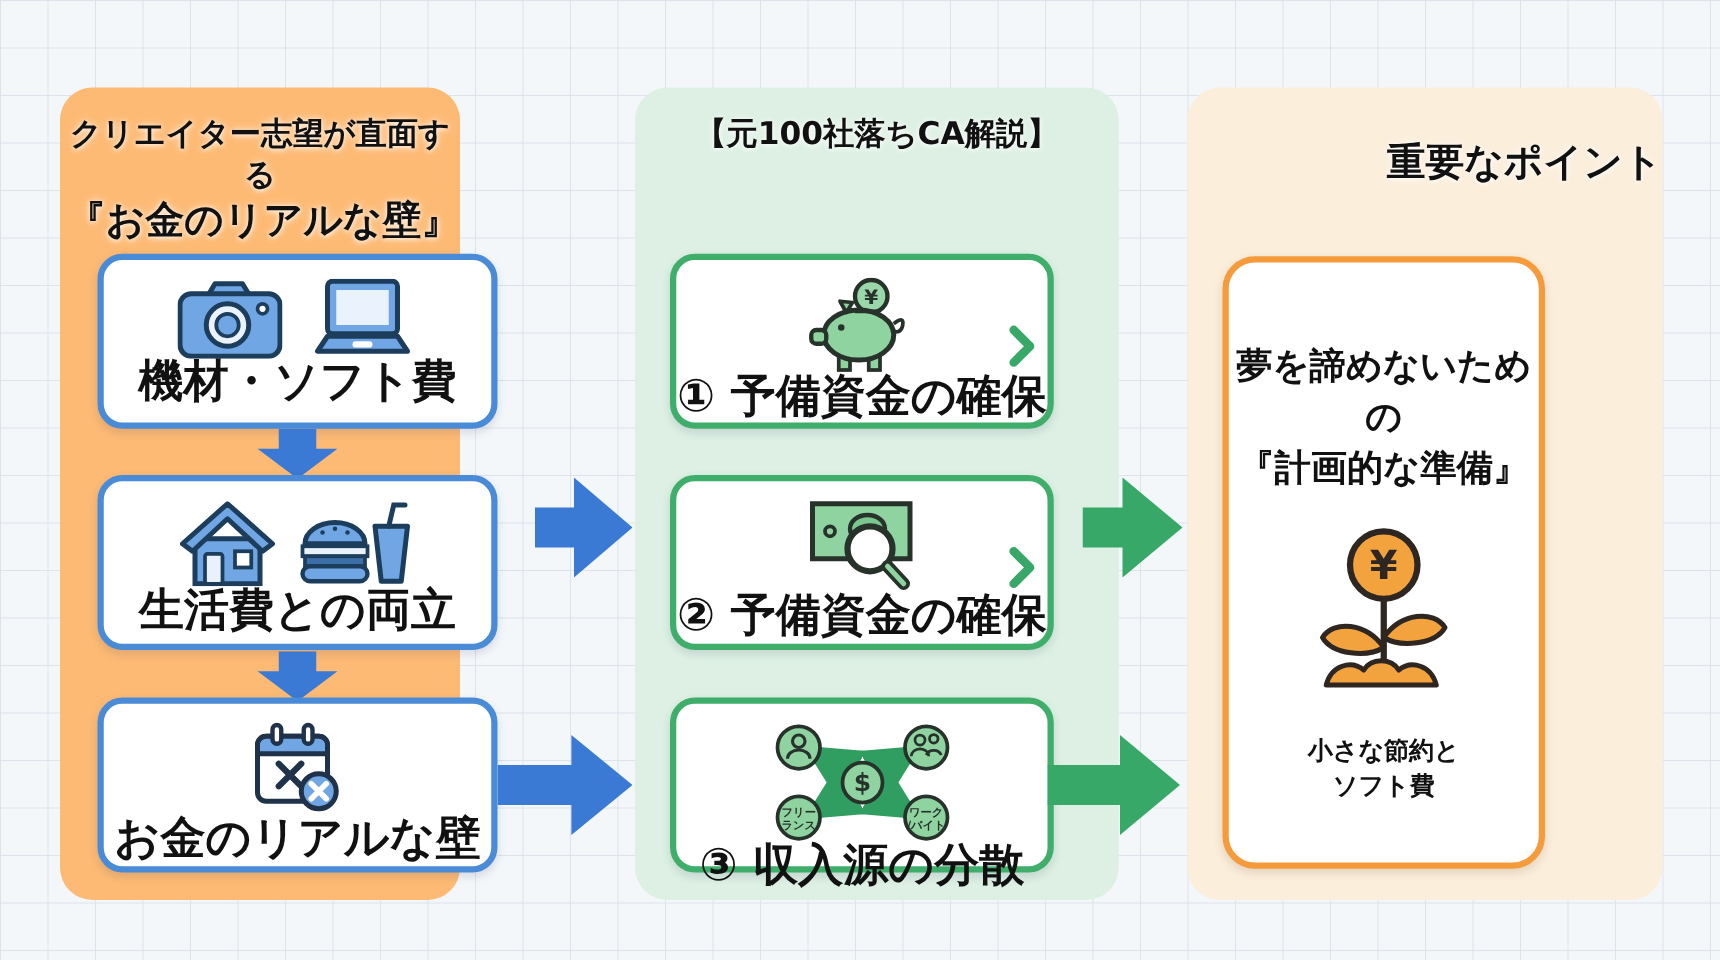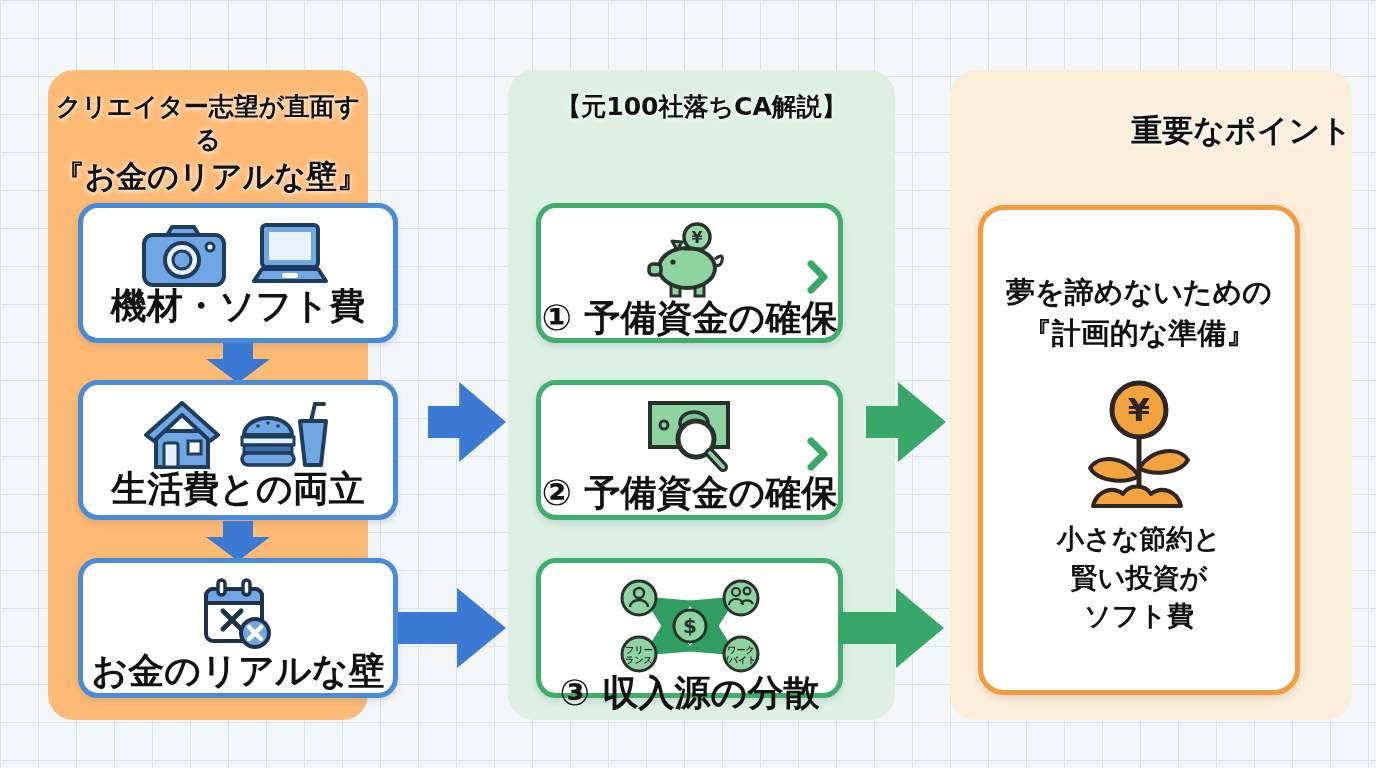--- a/index.html
+++ b/index.html
@@ -8,21 +8,21 @@
     font-family:"DejaVu Sans","Liberation Sans",sans-serif;
     background-color:#f4f7fa;
     background-image:linear-gradient(#dde3eb 1px,transparent 1px),
                      linear-gradient(90deg,#dde3eb 1px,transparent 1px);
     background-size:38px 38px;
     color:#111;
   }
   .panel{position:absolute;top:70px;height:650px;border-radius:26px;}
   .panel-left{left:48px;width:320px;background:#fdba74;}
   .panel-mid{left:508px;width:387px;background:#ddf0e3;}
-  .panel-right{left:950px;width:380px;background:#fbeedb;padding-left:22px;}
+  .panel-right{left:950px;width:380px;background:#fbeedb;}
   .panel-title{
     position:absolute;top:20px;left:0;right:0;text-align:center;
     font-weight:bold;line-height:1.32;margin:0;
     text-shadow:0 1px 4px rgba(255,255,255,.9),0 0 8px rgba(255,255,255,.6);
   }
   .t-small{display:block;font-size:25px;}
   .t-big{display:block;font-size:31px;text-align:right;}
   .panel-right .panel-title{top:40px;}
 
   .box{
@@ -31,27 +31,27 @@
     display:flex;flex-direction:column;align-items:center;justify-content:space-between;
     padding:14px 6px 14px;
   }
   .box-blue{border:5px solid #4a8bd8;left:30px;width:320px;height:140px;}
   .box-green{border:5px solid #3fae6a;left:28px;width:307px;height:140px;}
   .b1{top:133px}.b2{top:310px}.b3{top:488px}
   .icon-row{flex:1;display:flex;align-items:center;justify-content:center;gap:20px;}
   .box-label{font-size:36px;font-weight:bold;white-space:nowrap;line-height:1;}
 
   .big-box{
-    position:absolute;box-sizing:border-box;left:28px;top:135px;width:322px;height:490px;
+    position:absolute;box-sizing:border-box;left:28px;top:135px;width:258px;height:490px;
     background:#fff;border:5px solid #f59b3c;border-radius:26px;
     box-shadow:0 3px 8px rgba(90,60,20,.15);
     display:flex;flex-direction:column;align-items:center;text-align:center;
   }
   .big-heading{margin-top:62px;font-size:29px;font-weight:bold;line-height:1.42;}
-  .big-body{font-size:27px;font-weight:bold;line-height:1.42;}
+  .big-body{margin-top:24px;font-size:20px;font-weight:bold;line-height:1.42;}
   .plant-wrap{margin-top:26px;}
 
   .v-arrow{position:absolute;left:158px;width:64px;height:40px;}
   .va1{top:273px}.va2{top:451px}
   .h-arrow{position:absolute;height:80px;}
   .ha-blue2{left:428px;top:382px;width:78px;}
   .ha-blue3{left:398px;top:588px;width:108px;}
   .ha-green2{left:866px;top:382px;width:80px;}
   .ha-green3{left:838px;top:588px;width:106px;}
   .h-arrow svg,.v-arrow svg{width:100%;height:100%;display:block;}
@@ -257,19 +257,18 @@
           <path d="M62,57 V112" stroke="#2e2620" stroke-width="5"></path>
           <path d="M62,96 C48,76 22,74 13,88 C21,102 49,104 62,96 Z" fill="#f2a33e" stroke="#2e2620" stroke-width="4" stroke-linejoin="round"></path>
           <path d="M62,88 C76,68 102,66 111,80 C103,94 75,96 62,88 Z" fill="#f2a33e" stroke="#2e2620" stroke-width="4" stroke-linejoin="round"></path>
           <circle cx="62" cy="30" r="27" fill="#f2a33e" stroke="#2e2620" stroke-width="5"></circle>
           <text x="62" y="41" font-size="32" font-weight="bold" text-anchor="middle" fill="#2e2620">¥</text>
           <path d="M16,126 c4,-16 20,-20 30,-12 c6,-10 22,-10 28,0 c10,-8 26,-4 30,12 z" fill="#f2a33e" stroke="#2e2620" stroke-width="4" stroke-linejoin="round"></path>
         </svg>
       </div>
       <div class="big-body">
         <span style="display:block">小さな節約と</span>
-        <span style="display:block">賢い投資が</span>
         <span style="display:block">ソフト費</span>
       </div>
     </div>
   </section>
 
 </div>
 
 </body></html>

